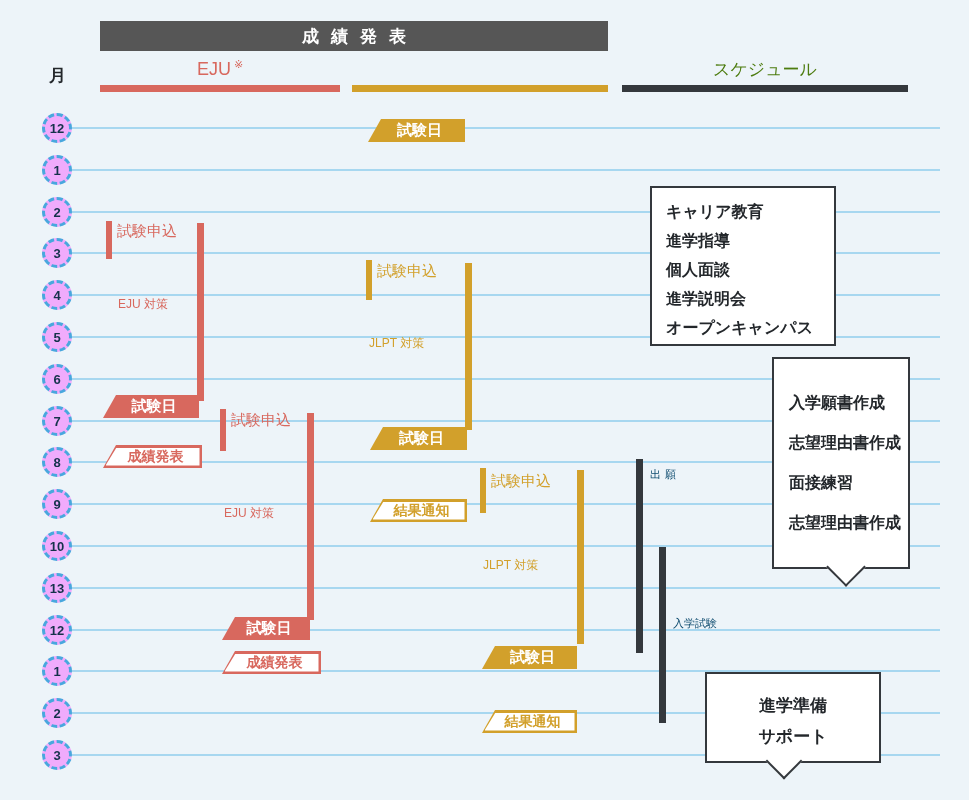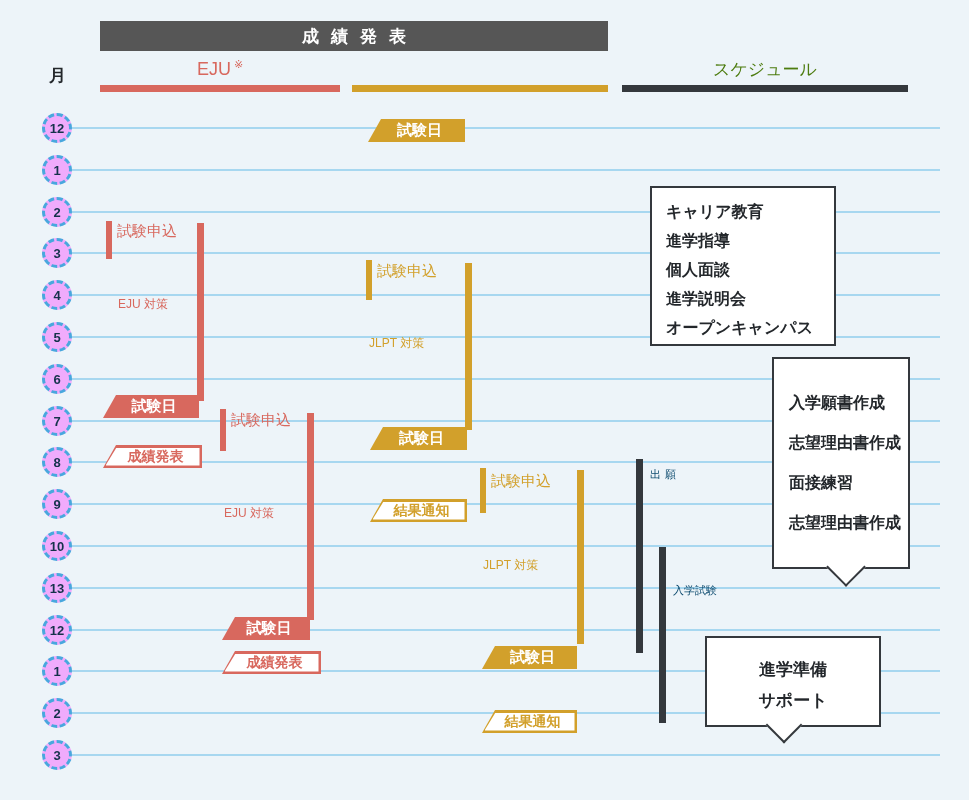--- a/index.html
+++ b/index.html
@@ -195,21 +195,21 @@
     <div class="bubble-line">志望理由書作成</div>
     <div class="bubble-line">面接練習</div>
     <div class="bubble-line">志望理由書作成</div>
     <div class="bubble-tail" style="left:58px;bottom:-14px;width:26px;height:26px"></div>
   </div>
 
   <div class="vbar" style="left:636px;top:459px;width:7px;height:194px;background:#34383d"></div>
   <div class="tl-label dark" style="left:650px;top:467px;letter-spacing:4px">出願</div>
 
   <div class="vbar" style="left:659px;top:547px;width:7px;height:176px;background:#34383d"></div>
-  <div class="tl-label dark" style="left:673px;top:583px">入学試験</div>
-
-  <div class="bubble bubble3" style="left:705px;top:636px;width:176px;height:91px">
+  <div class="tl-label dark" style="left:673px;top:616px">入学試験</div>
+
+  <div class="bubble bubble3" style="left:705px;top:672px;width:176px;height:91px">
     <div class="bubble-line">進学準備</div>
     <div class="bubble-line">サポート</div>
     <div class="bubble-tail" style="left:64px;bottom:-13px;width:24px;height:24px"></div>
   </div>
 
 </div>
 
 </body></html>

